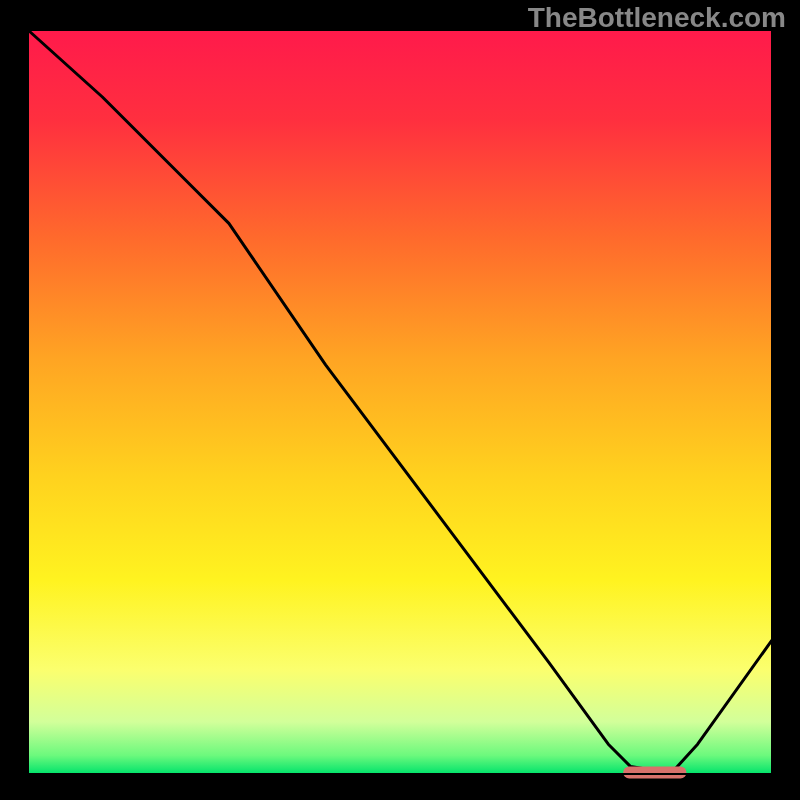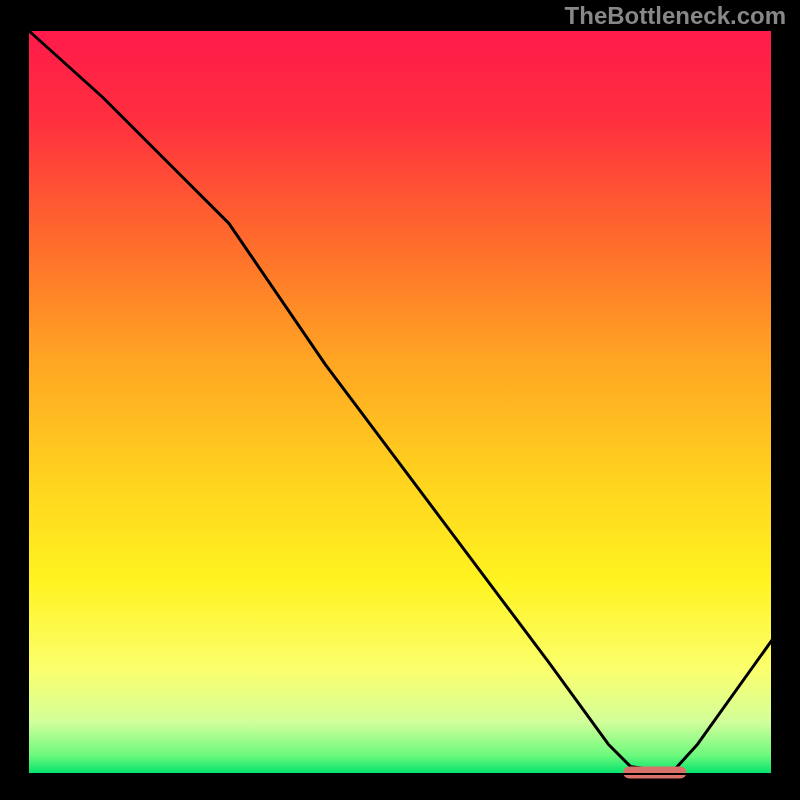--- a/index.html
+++ b/index.html
@@ -13,21 +13,21 @@
   }
   .container {
     position: relative;
     width: 800px;
     height: 800px;
   }
   .watermark {
     position: absolute;
     top: 2px;
     right: 14px;
-    font-size: 24px;
+    font-size: 28px;
     font-weight: 600;
     color: #888;
     letter-spacing: 0px;
   }
   svg {
     display: block;
   }
 </style>
 </head>
 <body>

